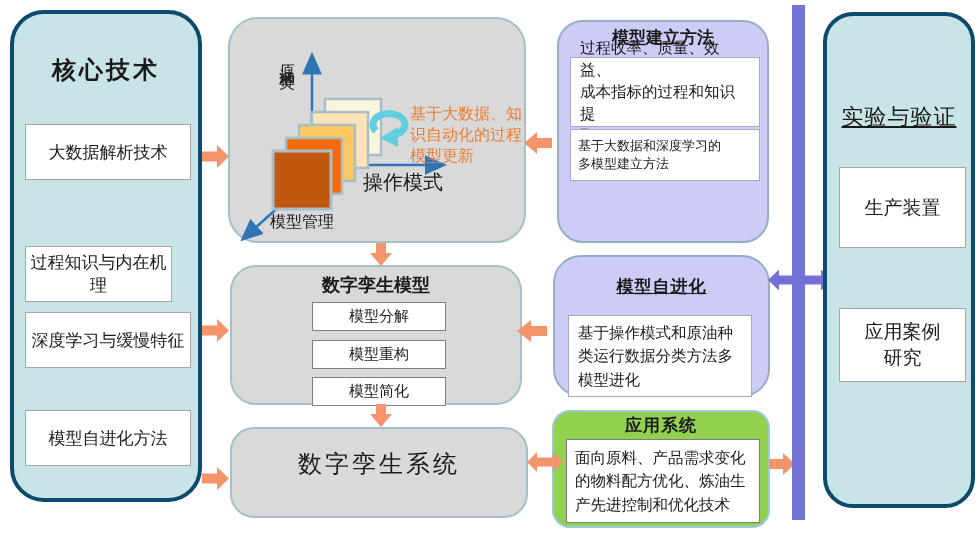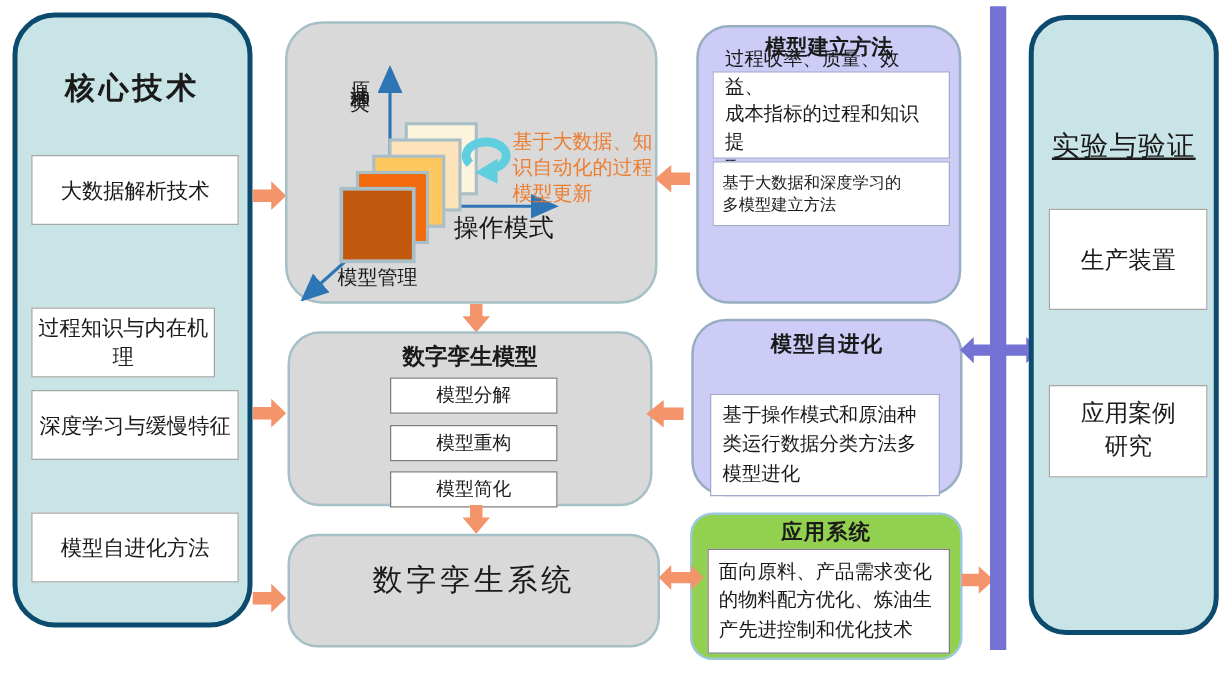--- a/index.html
+++ b/index.html
@@ -110,21 +110,21 @@
 多模型建立方法</div>
   </div>
 
   <div class="abs" style="left:524px; top:131px;">
     <svg width="28" height="24" viewBox="0 0 28 24">
       <polygon points="28,7 13,7 13,1 0,12 13,23 13,17 28,17" fill="#f4946a"></polygon>
     </svg>
   </div>
 
   <div class="abs lavbox" style="left:553px; top:255px; width:217px; height:142px; border-radius:28px;">
-    <div style="margin-top:7px; text-align:center; font-size:17px; font-weight:bold; letter-spacing:1px;" class="serif">模型自进化</div>
+    <div style="margin-top:18px; text-align:center; font-size:17px; font-weight:bold; letter-spacing:1px;text-decoration:underline;" class="serif">模型自进化</div>
     <div class="abs whitebox left pre" style="left:13px; top:58px; width:184px; height:82px; font-size:15.5px; line-height:1.5; padding:20px 9px; border-color:#a2a9cf;">基于操作模式和原油种
 类运行数据分类方法多
 模型进化</div>
   </div>
 
   <div class="abs" style="left:517px; top:319px;">
     <svg width="30" height="24" viewBox="0 0 30 24">
       <polygon points="30,7 14,7 14,1 0,12 14,23 14,17 30,17" fill="#f4946a"></polygon>
     </svg>
   </div>

